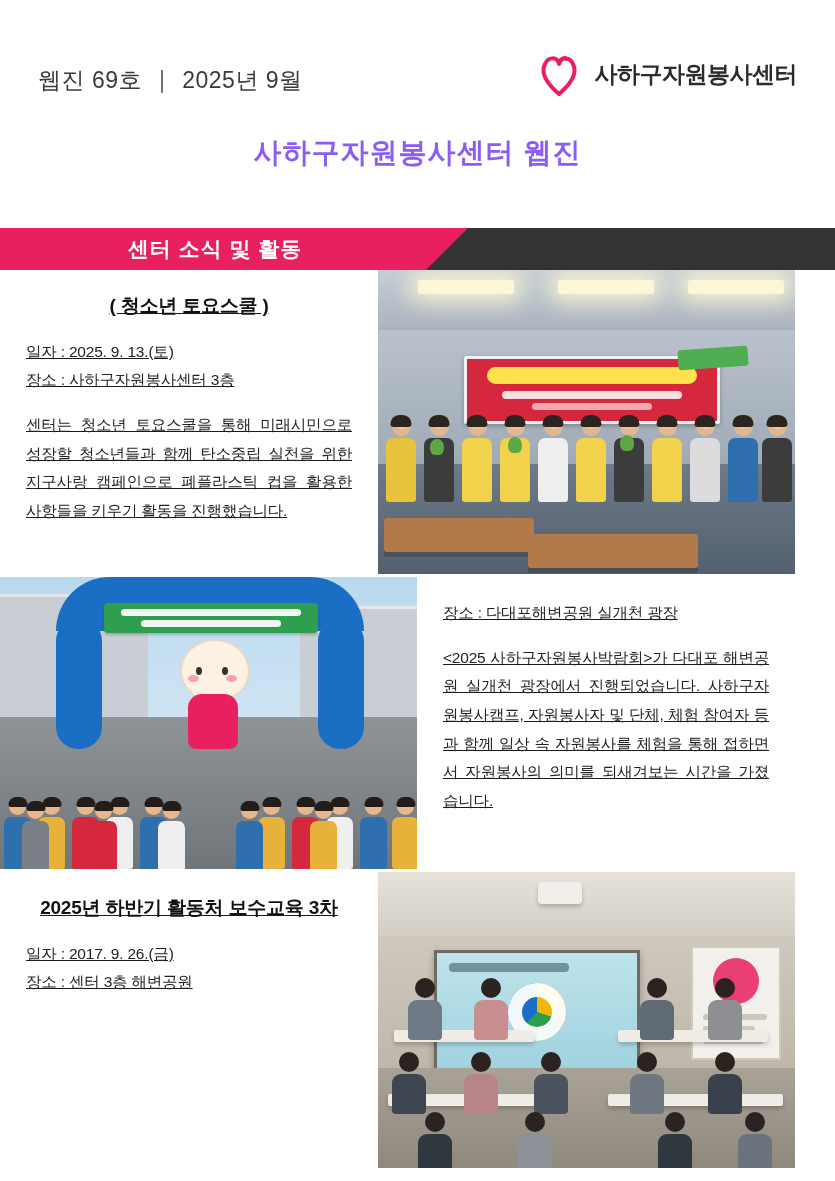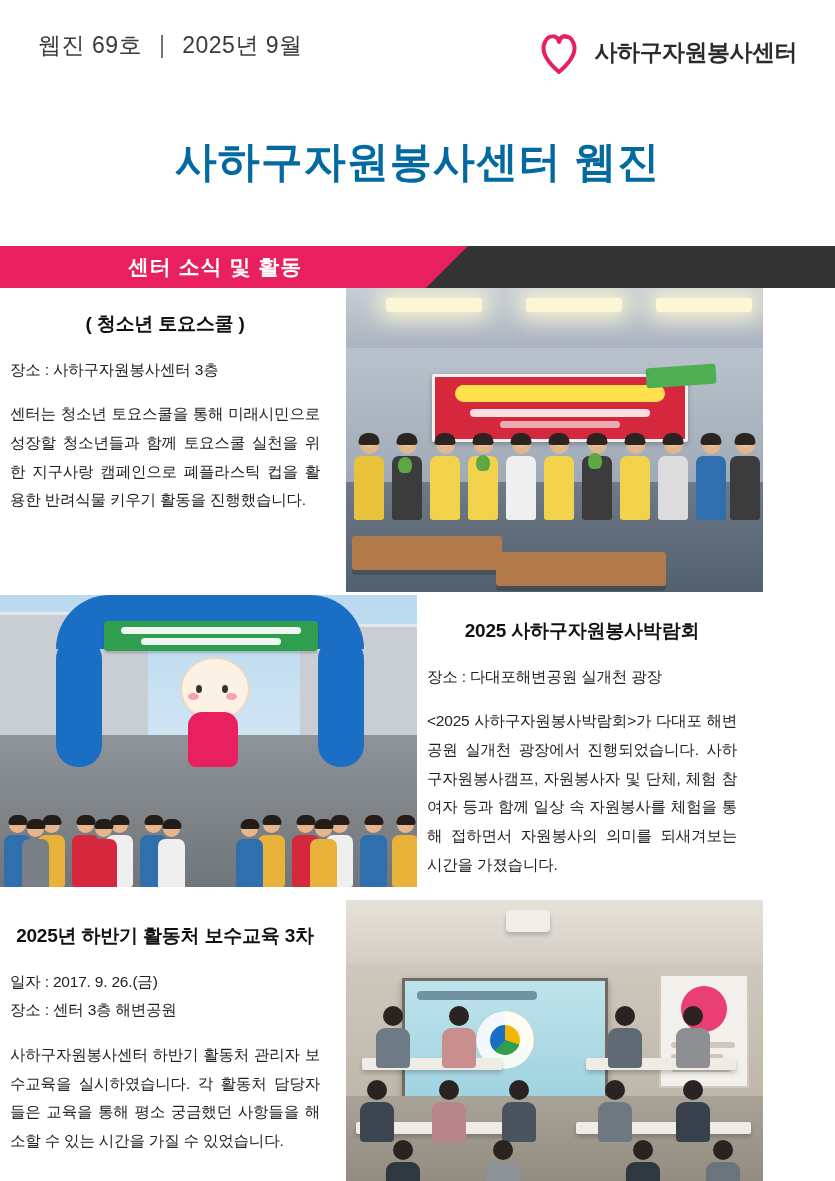--- a/index.html
+++ b/index.html
@@ -13,21 +13,21 @@
     height: 1181px;
     font-family: "Liberation Sans", sans-serif;
     color: #1a1a1a;
     overflow: hidden;
     position: relative;
   }
 
   
   .header {
     display: flex;
-    align-items: flex-start;
+    align-items: flex-end;
     justify-content: space-between;
     padding: 30px 38px 0 38px;
     box-sizing: border-box;
     height: 96px;
   }
   .issue-line {
     font-size: 23px;
     letter-spacing: 0.5px;
     color: #3a3a3a;
     font-weight: 400;
@@ -54,24 +54,24 @@
     font-size: 23px;
     font-weight: 700;
     color: #2b2b2b;
     letter-spacing: -0.5px;
     white-space: nowrap;
   }
 
   
   .main-title {
     text-align: center;
-    font-size: 42px;
+    font-size: 28px;
     font-weight: 700;
     letter-spacing: 1px;
-    color: #0369a1;
+    color: #8b5cf6;
     margin: 38px 0 0 0;
     padding: 0 20px;
   }
 
   
   .section-banner {
     position: relative;
     margin-top: 56px;
     height: 42px;
     width: 100%;
@@ -98,23 +98,24 @@
     letter-spacing: 1px;
   }
 
   
   .block {
     display: flex;
     width: 100%;
     box-sizing: border-box;
   }
   .block .text-col {
-    width: 346px;
+    width: 378px;
     box-sizing: border-box;
-    padding: 22px 26px 18px 10px;
+    padding: 22px 26px 18px 26px;
+    text-decoration: underline;
   }
   .block .photo-col {
     width: 417px;
     position: relative;
     overflow: hidden;
   }
 
   .card-title {
     text-align: center;
     font-size: 19px;
@@ -344,22 +345,23 @@
 <div class="section-banner">
   <div class="pink"></div>
   <div class="banner-label">센터 소식 및 활동</div>
 </div>
 
 <div class="block">
   <div class="text-col">
     <div class="card-title">
       <span>( 청소년 토요스쿨 )</span>
     </div>
+    <div class="meta-line">일자 : 2025. 9. 13.(토)</div>
     <div class="meta-line">장소 : 사하구자원봉사센터 3층</div>
-    <div class="body-text">센터는 청소년 토요스쿨을 통해 미래시민으로 성장할 청소년들과 함께 토요스쿨 실천을 위한 지구사랑 캠페인으로 폐플라스틱 컵을 활용한 반려식물 키우기 활동을 진행했습니다.</div>
+    <div class="body-text">센터는 청소년 토요스쿨을 통해 미래시민으로 성장할 청소년들과 함께 탄소중립 실천을 위한 지구사랑 캠페인으로 폐플라스틱 컵을 활용한 사항들을 키우기 활동을 진행했습니다.</div>
   </div>
   <div class="photo-col" style="height:304px;">
     <div class="photo p1">
       <div class="ceiling"></div>
       <div class="light" style="left:40px;"></div>
       <div class="light" style="left:180px;"></div>
       <div class="light" style="left:310px;"></div>
       <div class="wall"></div>
       <div class="redbanner">
         <div class="hdr"></div>
@@ -531,38 +533,34 @@
           </div>
         <div class="c" style="left:310px; bottom:-4px;">
             <div class="h"></div>
             <div class="hr"></div>
             <div class="b" style="background:#e8b13a;"></div>
           </div>
       </div>
     </div>
   </div>
   <div class="text-col">
-    <div class="card-title">
-      <span>2025 사하구자원봉사박람회</span>
-    </div>
     <div class="meta-line">장소 : 다대포해변공원 실개천 광장</div>
     <div class="body-text">&lt;2025 사하구자원봉사박람회&gt;가 다대포 해변공원 실개천 광장에서 진행되었습니다. 사하구자원봉사캠프, 자원봉사자 및 단체, 체험 참여자 등과 함께 일상 속 자원봉사를 체험을 통해 접하면서 자원봉사의 의미를 되새겨보는 시간을 가졌습니다.</div>
   </div>
 </div>
 
 <div class="divider-white"></div>
 
 <div class="block">
   <div class="text-col">
     <div class="card-title">
       <span>2025년 하반기 활동처 보수교육 3차</span>
     </div>
     <div class="meta-line">일자 : 2017. 9. 26.(금)</div>
     <div class="meta-line">장소 : 센터 3층 해변공원</div>
-    <div class="body-text">사하구자원봉사센터 하반기 활동처 관리자 보수교육을 실시하였습니다. 각 활동처 담당자들은 교육을 통해 평소 궁금했던 사항들을 해소할 수 있는 시간을 가질 수 있었습니다.</div>
   </div>
   <div class="photo-col" style="height:296px;">
     <div class="photo p3">
       <div class="ceil"></div>
       <div class="proj"></div>
       <div class="wall"></div>
       <div class="screen">
         <div class="ttl"></div>
         <div class="donut"></div>
       </div>

